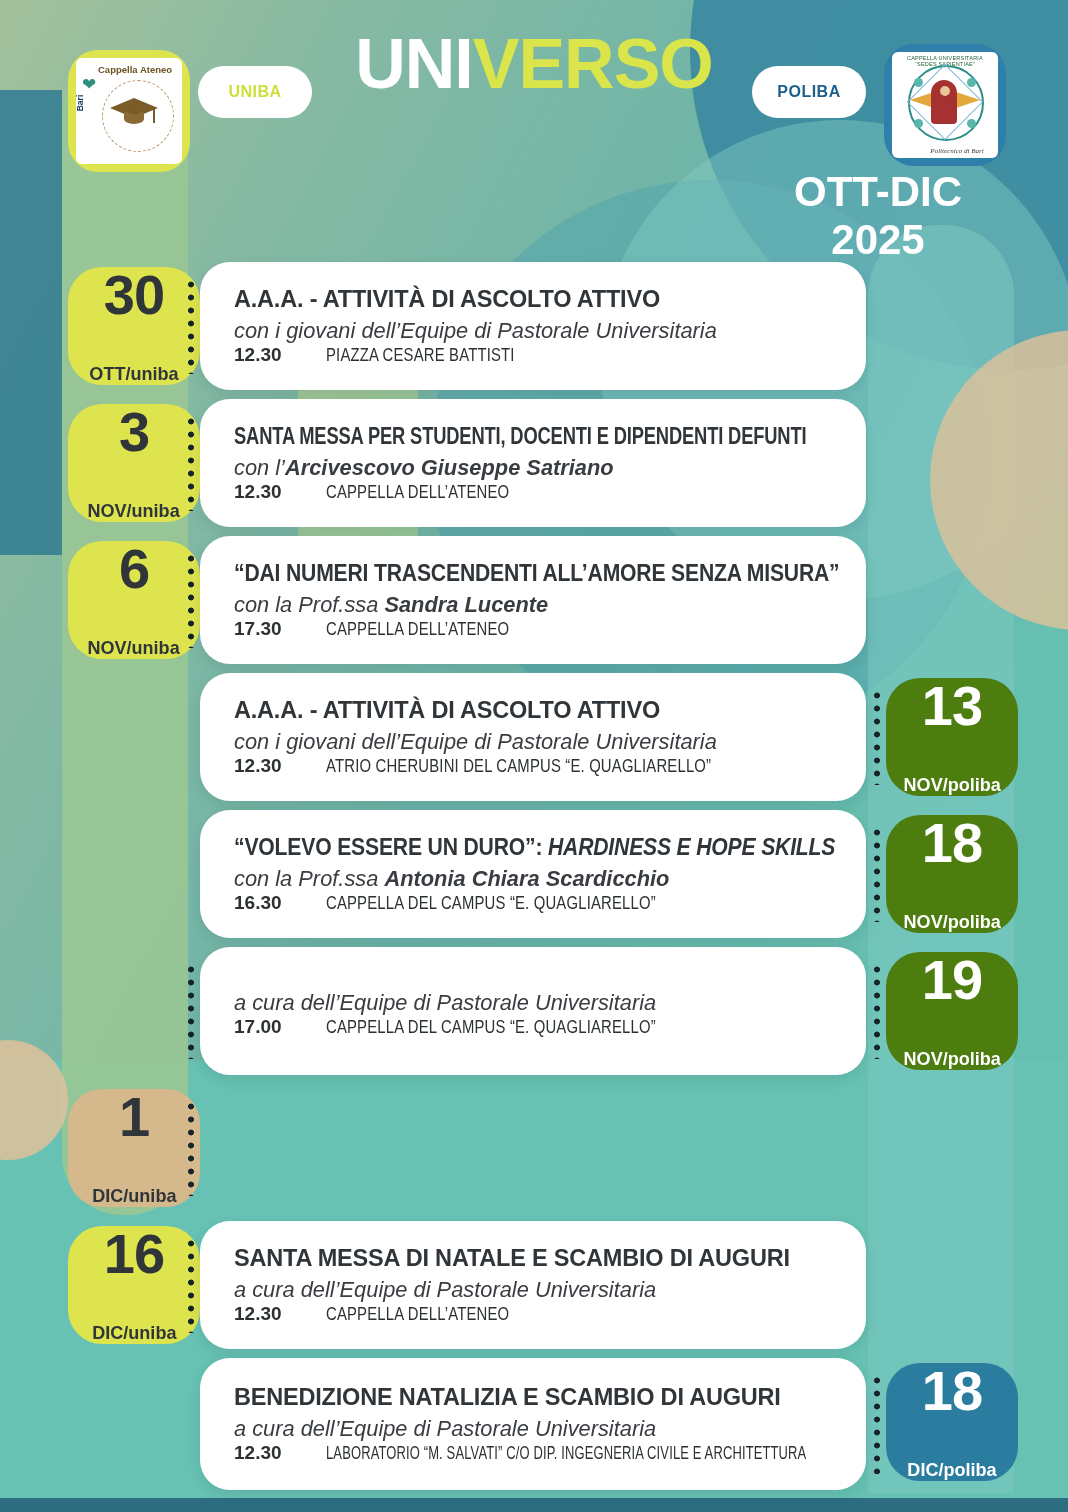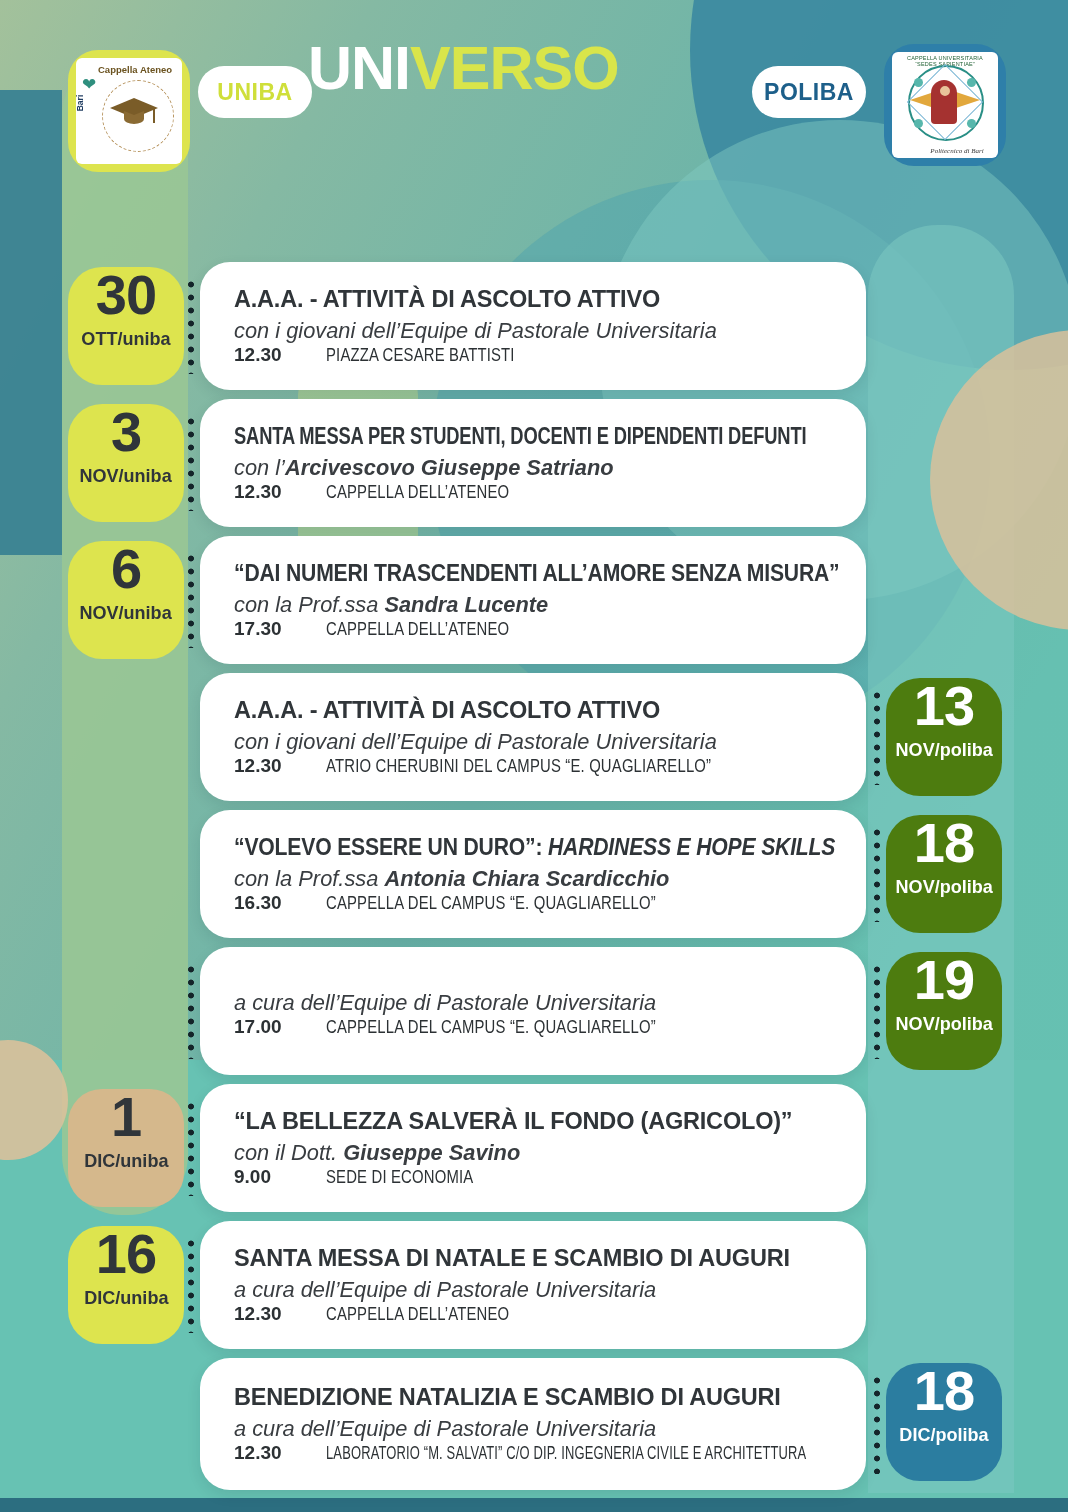--- a/index.html
+++ b/index.html
@@ -35,36 +35,36 @@
   .pol-ring{position:absolute;left:16px;top:13px;width:72px;height:72px;border:2px solid #2a8f86;border-radius:50%;}
   .pol-diamond{position:absolute;left:26px;top:23px;width:52px;height:52px;border:1.5px solid #7db8d6;transform:rotate(45deg);}
   .pol-tr-l{position:absolute;left:18px;top:40px;width:0;height:0;border-style:solid;border-width:8px 24px 8px 0;border-color:transparent #e2a83c transparent transparent;}
   .pol-tr-r{position:absolute;right:18px;top:40px;width:0;height:0;border-style:solid;border-width:8px 0 8px 24px;border-color:transparent transparent transparent #e2a83c;}
   .pol-fig{position:absolute;left:39px;top:28px;width:26px;height:44px;background:#a53230;border-radius:13px 13px 4px 4px;}
   .pol-head{position:absolute;left:45px;top:31px;width:10px;height:10px;background:#e8c49a;border-radius:50%;border:3px solid #a53230;}
   .pol-dot{position:absolute;width:9px;height:9px;border-radius:50%;background:#57b7ac;}
   .pol-cap{position:absolute;bottom:3px;width:100%;text-align:center;font-size:7px;font-style:italic;color:#3a3a3a;font-family:"Liberation Serif",serif;padding-left:12px;}
 
   .pill{position:absolute;top:66px;width:114px;height:52px;background:#fff;border-radius:28px;
-        display:flex;align-items:center;justify-content:center;font-weight:800;font-size:23px;letter-spacing:.5px;}
+        display:flex;align-items:center;justify-content:center;font-weight:800;font-size:16px;letter-spacing:.5px;}
   .pill-uniba{left:198px;color:#cfdf3a;}
   .pill-poliba{left:752px;color:#1d5f8a;}
 
-  .main-title{position:absolute;left:308px;top:40px;width:452px;
-              font-weight:800;font-size:61px;line-height:.94;letter-spacing:-1px;color:#fff;}
+  .main-title{position:absolute;left:308px;top:32px;width:452px;text-align:center;
+              font-weight:800;font-size:70px;line-height:.94;letter-spacing:-1px;color:#fff;}
   .t-yellow{color:#d9e54a;}
   .t-blue{color:#2a7aa4;}
   .period{position:absolute;left:742px;top:168px;width:272px;text-align:center;
           font-size:42px;font-weight:700;color:#fff;}
 
   
   .row{position:absolute;left:0;width:1068px;height:128px;}
   .row.tall{height:132px;}
-  .badge{position:absolute;top:5px;width:116px;height:118px;border-radius:34px;
-         display:flex;flex-direction:column;align-items:center;justify-content:flex-start;}
+  .badge{position:absolute;top:5px;width:132px;height:118px;border-radius:34px;
+         display:flex;flex-direction:column;align-items:center;justify-content:space-between;}
   .row-left .badge{left:68px;}
   .row-right .badge{left:886px;}
   .badge.yellow{background:#dde44e;color:#30353a;}
   .badge.tan{background:#d5b88c;color:#30353a;}
   .badge.blue{background:#4d7c0f;color:#fff;}
   .badge.blue-light{background:#2b7da0;color:#fff;}
   .badge .num{font-size:56px;font-weight:800;line-height:1;letter-spacing:-1px;}
   .badge .mon{font-size:19px;font-weight:600;margin-top:5px;transform:scaleX(.95);white-space:nowrap;}
 
   .dots{position:absolute;top:16px;bottom:16px;width:8px;
@@ -142,20 +142,21 @@
       <div class="pol-dot" style="left:22px;bottom:30px;"></div>
       <div class="pol-dot" style="right:22px;bottom:30px;"></div>
       <div class="pol-tr-l"></div>
       <div class="pol-tr-r"></div>
       <div class="pol-fig"></div>
       <div class="pol-head"></div>
       <div class="pol-cap">Politecnico di Bari</div>
     </div>
   </div>
 
+  <div class="period">OTT-DIC 2025</div>
 
   <div class="row row-left r1" style="top:262px;">
     <div class="badge yellow">
       <div class="num">30</div>
       <div class="mon">OTT/uniba</div>
     </div>
     <div class="dots dots-left"></div>
     <div class="card">
       <div class="title"><span class="tmain">A.A.A. - ATTIVITÀ DI ASCOLTO ATTIVO</span><span class="tital"></span></div>
       <div class="subtitle"><span class="sub-pre">con i giovani dell’Equipe di Pastorale Universitaria</span><span class="sub-bold"></span></div>
@@ -245,28 +246,20 @@
       <div class="mon">NOV/poliba</div>
     </div>
   </div>
 
   <div class="row row-left r7" style="top:1084px;">
     <div class="badge tan">
       <div class="num">1</div>
       <div class="mon">DIC/uniba</div>
     </div>
     <div class="dots dots-left"></div>
-    <div class="card">
-      <div class="title"><span class="tmain">“LA BELLEZZA SALVERÀ IL FONDO (AGRICOLO)”</span><span class="tital"></span></div>
-      <div class="subtitle"><span class="sub-pre">con il Dott. </span><span class="sub-bold">Giuseppe Savino</span></div>
-      <div class="meta">
-        <span class="time">9.00</span>
-        <span class="loc">SEDE DI ECONOMIA</span>
-      </div>
-    </div>
   </div>
 
   <div class="row row-left r8" style="top:1221px;">
     <div class="badge yellow">
       <div class="num">16</div>
       <div class="mon">DIC/uniba</div>
     </div>
     <div class="dots dots-left"></div>
     <div class="card">
       <div class="title"><span class="tmain">SANTA MESSA DI NATALE E SCAMBIO DI AUGURI</span><span class="tital"></span></div>

